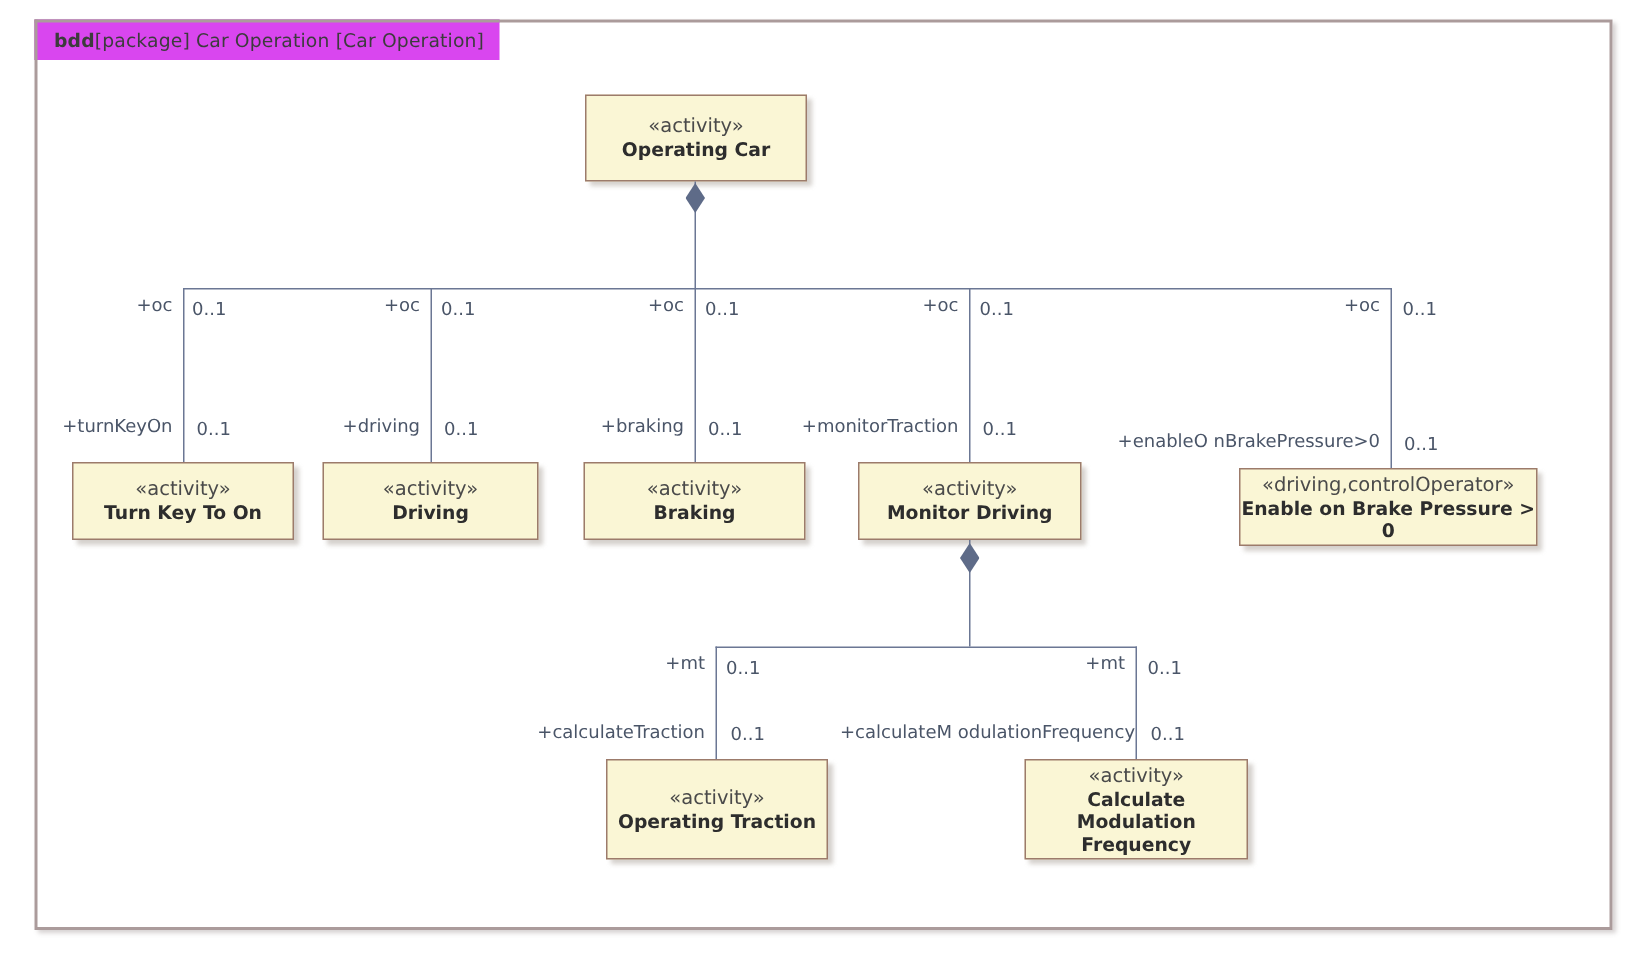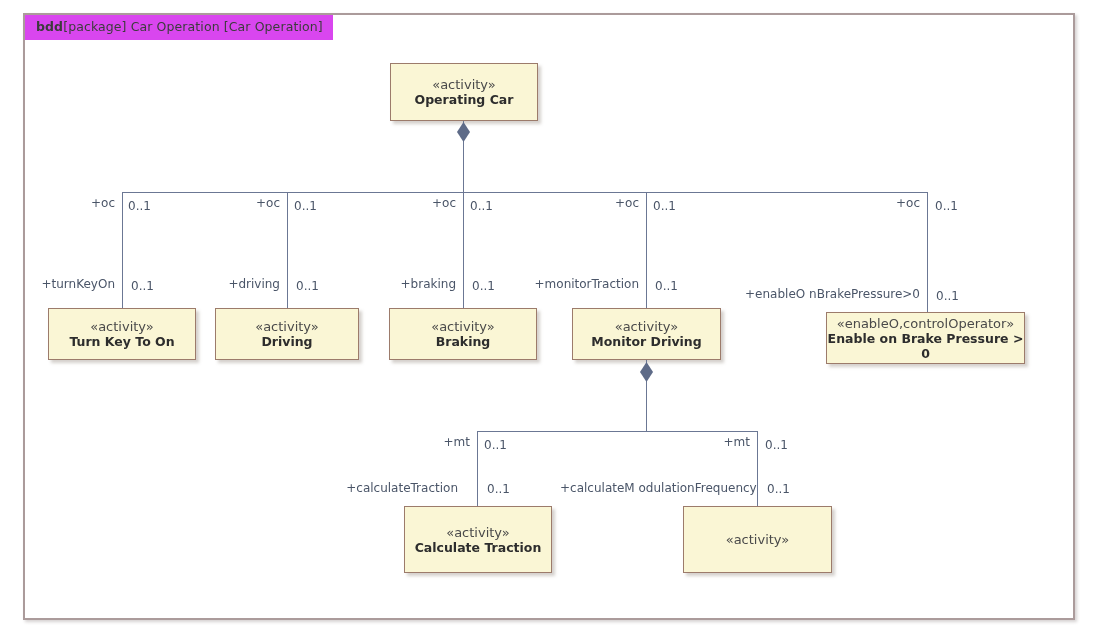--- a/index.html
+++ b/index.html
@@ -92,31 +92,32 @@
   <div class="stereo">«activity»</div>
   <div class="bname">Braking</div>
 </div>
 
 <div class="block" style="left:572px;top:308px;width:149px;height:52px;">
   <div class="stereo">«activity»</div>
   <div class="bname">Monitor Driving</div>
 </div>
 
 <div class="block" style="left:826px;top:312px;width:199px;height:52px;">
-  <div class="stereo">«enableO,controlOperator»</div>
+  <div class="stereo">«driving,controlOperator»</div>
   <div class="bname">Enable on Brake Pressure &gt; 0</div>
 </div>
 
 <div class="block" style="left:404px;top:506px;width:148px;height:67px;">
   <div class="stereo">«activity»</div>
-  <div class="bname">Calculate Traction</div>
+  <div class="bname">Operating Traction</div>
 </div>
 
 <div class="block" style="left:683px;top:506px;width:149px;height:67px;">
   <div class="stereo">«activity»</div>
+  <div class="bname">Calculate Modulation Frequency</div>
 </div>
 
 <div class="ln vl" style="left:463px;top:121px;height:71px;"></div>
 <div class="diamond" style="left:457px;top:122px;"></div>
 
 <div class="ln hl" style="left:122px;top:192px;width:806px;"></div>
 
 <div class="ln vl" style="left:122px;top:192px;height:116px;"></div>
 <div class="ln vl" style="left:287px;top:192px;height:116px;"></div>
 <div class="ln vl" style="left:463px;top:192px;height:116px;"></div>
@@ -151,19 +152,19 @@
 <div class="lbl r" style="left:500px;top:277px;width:139px;">+monitorTraction</div>
 <div class="mult" style="left:655px;top:279px;">0..1</div>
 
 <div class="lbl r" style="left:866px;top:196px;width:54px;">+oc</div>
 <div class="mult" style="left:935px;top:199px;">0..1</div>
 <div class="lbl r" style="left:740px;top:287px;width:180px;">+enableO nBrakePressure&gt;0</div>
 <div class="mult" style="left:936px;top:289px;">0..1</div>
 
 <div class="lbl r" style="left:417px;top:435px;width:53px;">+mt</div>
 <div class="mult" style="left:484px;top:438px;">0..1</div>
-<div class="lbl r" style="left:334px;top:481px;width:124px;">+calculateTraction</div>
+<div class="lbl r" style="left:346px;top:481px;width:124px;">+calculateTraction</div>
 <div class="mult" style="left:487px;top:482px;">0..1</div>
 
 <div class="lbl r" style="left:697px;top:435px;width:53px;">+mt</div>
 <div class="mult" style="left:765px;top:438px;">0..1</div>
 <div class="lbl r" style="left:560px;top:481px;width:190px;">+calculateM odulationFrequency</div>
 <div class="mult" style="left:767px;top:482px;">0..1</div>
 
 </body></html>

